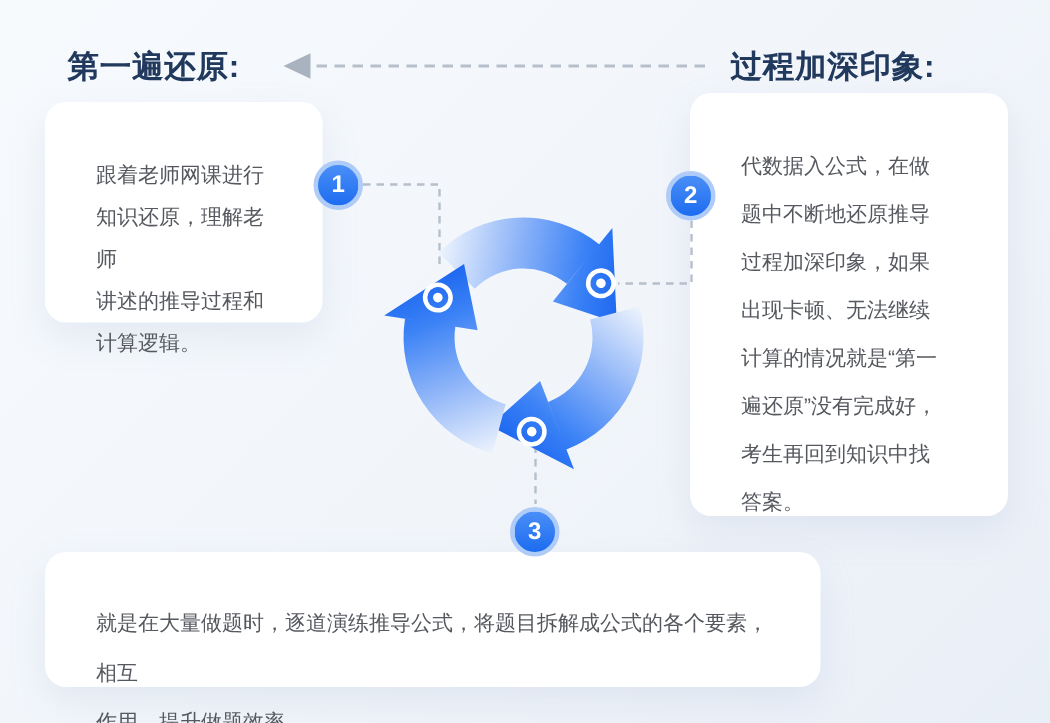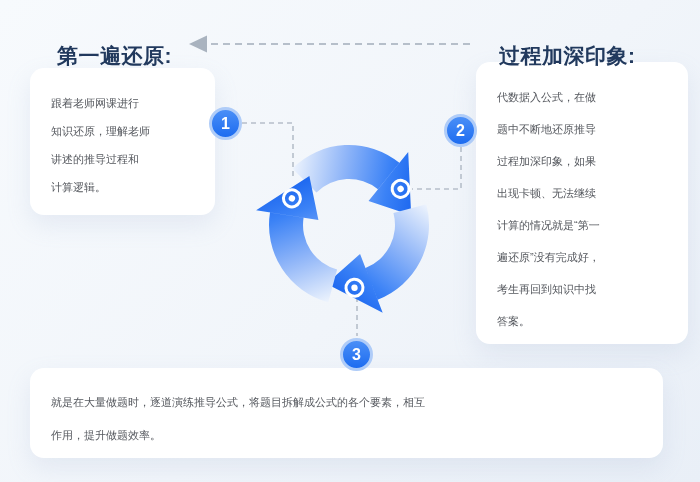--- a/index.html
+++ b/index.html
@@ -8,41 +8,41 @@
     width:700px;height:482px;
     background:linear-gradient(135deg,#f7fafd 0%,#f1f5fa 55%,#e9eff7 100%);
     font-family:"Liberation Sans","DejaVu Sans",sans-serif;
     overflow:hidden;
   }
   .overlay{
     position:absolute;left:0;top:0;width:700px;height:482px;
     z-index:2;pointer-events:none;
   }
   .title{
-    position:absolute;margin:12px;z-index:3;
+    position:absolute;margin:0;z-index:3;
     font-size:21px;font-weight:700;color:#21395d;
     letter-spacing:.5px;
   }
   .t1{left:45px;top:30px;}
   .t2{left:487px;top:30px;}
   .t3{left:45px;top:329px;}
   .card{
     position:absolute;background:#ffffff;border-radius:14px;
     box-shadow:0 10px 24px rgba(140,160,200,.16);
     z-index:1;box-sizing:border-box;
   }
   .card p{
-    margin:3px;white-space:pre-line;color:#55585e;
-    font-size:11px;
+    margin:16px;white-space:pre-line;color:#55585e;
+    font-size:14px;
   }
   .c1{left:30px;top:68px;width:185px;height:147px;padding:18px 10px 0 18px;}
   .c1 p{line-height:28px;}
-  .c2{left:476px;top:62px;width:212px;height:282px;padding:16px 10px 0 18px;}
+  .c2{left:460px;top:62px;width:212px;height:282px;padding:16px 10px 0 18px;}
   .c2 p{line-height:32px;}
-  .c3{left:30px;top:368px;width:633px;height:90px;padding:15px 18px 0 18px;}
+  .c3{left:30px;top:368px;width:517px;height:90px;padding:15px 18px 0 18px;}
   .c3 p{line-height:33px;}
   .badge{
     position:absolute;z-index:4;
     width:27px;height:27px;border-radius:50%;
     background:linear-gradient(180deg,#4a8ff7,#1d6cf0);
     border:3px solid #afccf8;
     color:#ffffff;font-size:16px;font-weight:700;
     display:flex;align-items:center;justify-content:center;
   }
   .b1{left:209px;top:107px;}

